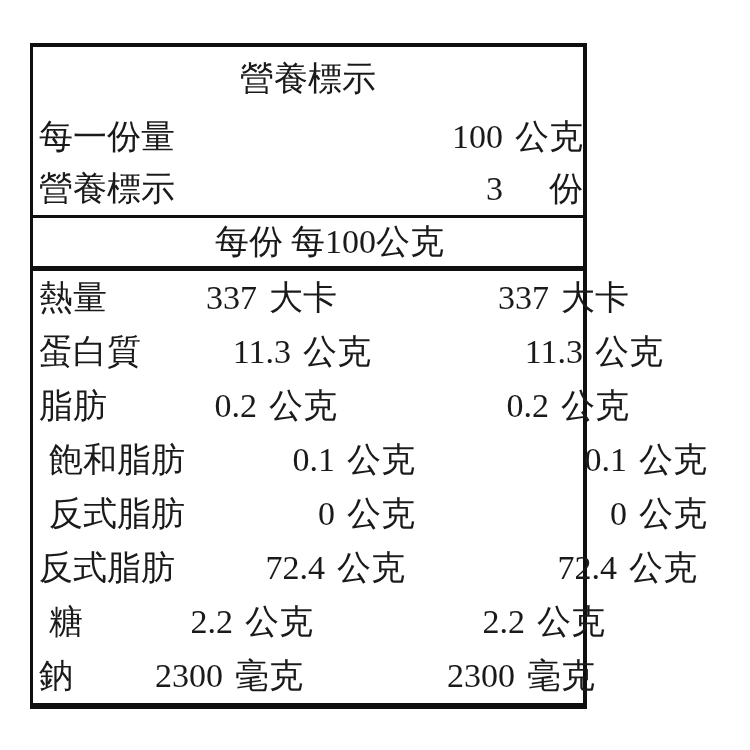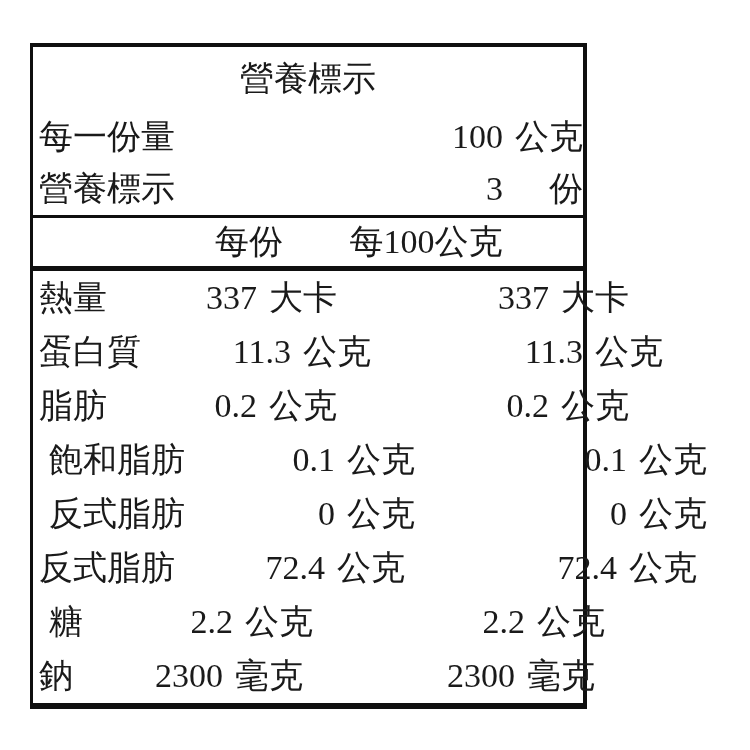--- a/index.html
+++ b/index.html
@@ -67,21 +67,21 @@
   }
   .indent .row-label {
     padding-left: 16px;
   }
   .hdr1 {
     text-align: right;
     padding-right: 8px;
     white-space: nowrap;
   }
   .hdr2 {
-    text-align: center;
+    text-align: left;
     padding-right: 22px;
     white-space: nowrap;
   }
   .vu {
     display: flex;
     align-items: center;
   }
   .val {
     flex: 1;
     text-align: right;

